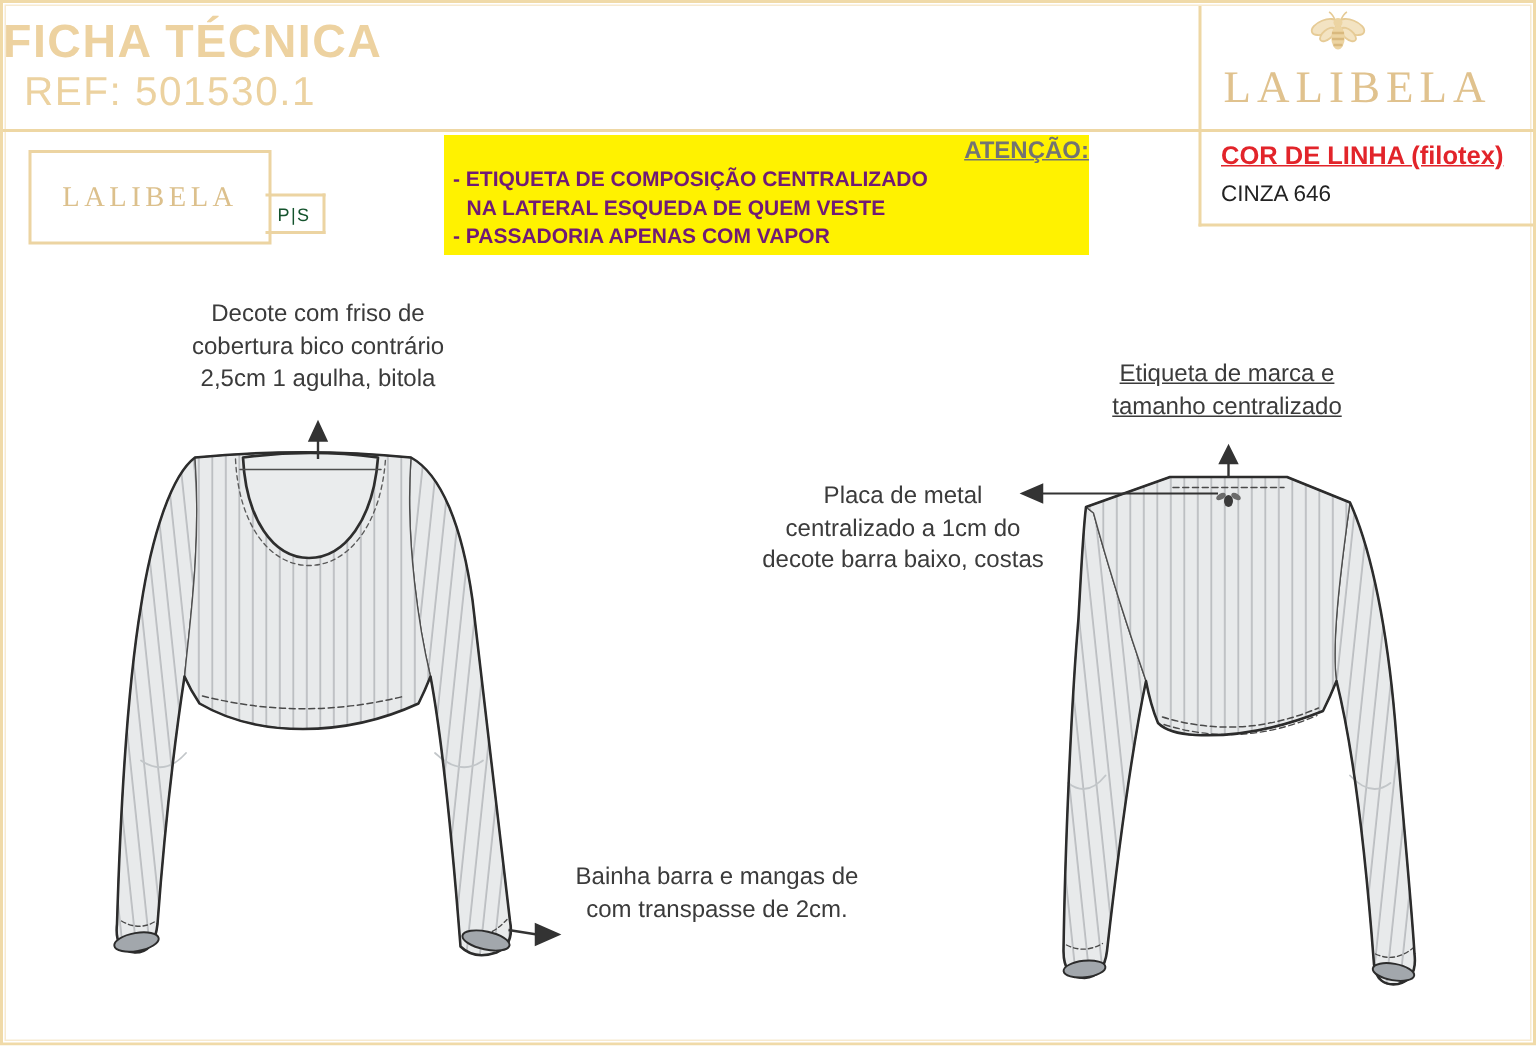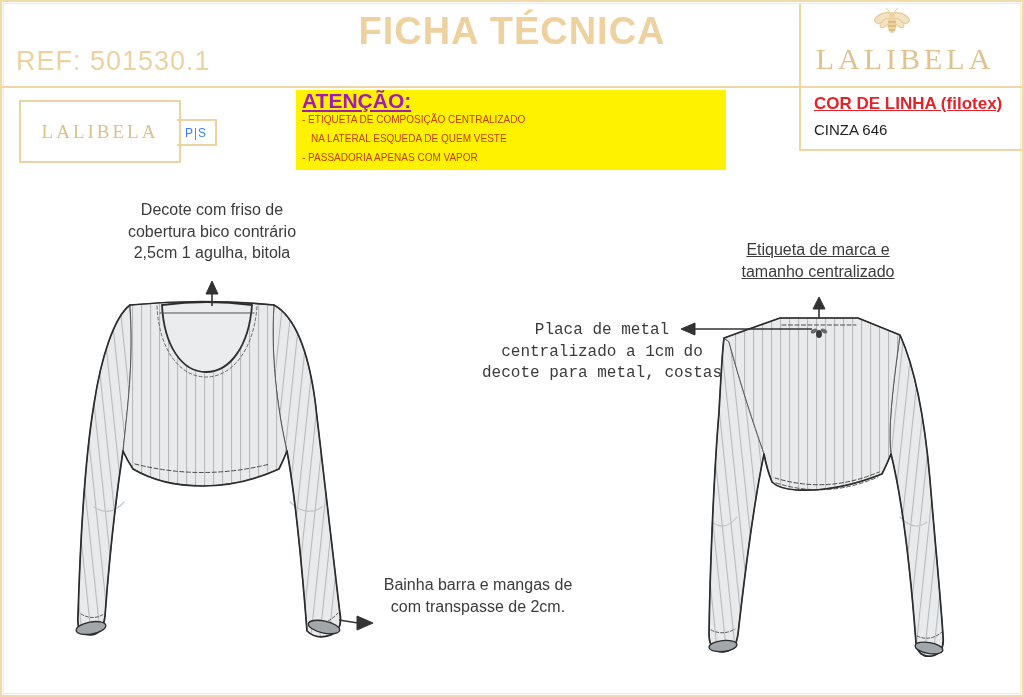--- a/index.html
+++ b/index.html
@@ -4,44 +4,44 @@
 <style>
   html,body{margin:0;padding:0;background:#ffffff;}
   #page{
     position:relative;width:1024px;height:697px;background:#ffffff;
     font-family:"Liberation Sans",sans-serif;overflow:hidden;
     box-sizing:border-box;border:2px solid #f0daa8;outline:1px solid #f7ead0;outline-offset:-4px;
   }
   .abs{position:absolute;}
   
   #ref-number{left:14px;top:44px;font-size:27px;color:#ecd2a0;letter-spacing:1px;text-align:center;}
-  #page-title{left:0;right:0;top:8px;text-align:center;font-size:38px;font-weight:bold;color:#edd2a0;letter-spacing:1px;}
+  #page-title{left:0;right:0;top:8px;text-align:left;font-size:31px;font-weight:bold;color:#edd2a0;letter-spacing:1px;}
   #brand-wordmark{left:798px;width:210px;top:40px;text-align:center;font-family:"Liberation Serif",serif;
     font-size:30px;color:#e0c28e;letter-spacing:4px;}
   .hline{left:0;right:0;top:84px;border-top:2px solid #eed7a4;}
   .vline-header{left:797px;top:2px;height:82px;border-left:2px solid #eed7a4;}
   
   #lalibela-box{left:17px;top:98px;width:158px;height:59px;border:2px solid #ecd4a2;
     display:flex;align-items:center;justify-content:center;font-family:"Liberation Serif",serif;
     font-size:19px;letter-spacing:3px;color:#dcc08c;}
-  #ps-badge{left:175px;top:117px;width:38px;height:23px;border:2px solid #ecd4a2;border-left:none;
-    display:flex;align-items:center;justify-content:center;font-size:12px;color:#3b82f6;letter-spacing:1px;}
+  #ps-badge{left:175px;top:127px;width:38px;height:23px;border:2px solid #ecd4a2;border-left:none;
+    display:flex;align-items:center;justify-content:center;font-size:12px;color:#14532d;letter-spacing:1px;}
   #attention-box{left:294px;top:88px;width:430px;height:80px;background:#fff200;padding:2px 0 0 6px;box-sizing:border-box;}
-  #attention-heading{text-align:left;font-size:21px;font-weight:bold;color:#a21caf;text-decoration:underline;line-height:18px;}
-  .attention-line{font-size:10px;font-weight:normal;color:#c2410c;line-height:19px;white-space:nowrap;}
+  #attention-heading{text-align:right;font-size:16px;font-weight:bold;color:#737373;text-decoration:underline;line-height:18px;}
+  .attention-line{font-size:14px;font-weight:bold;color:#701a75;line-height:19px;white-space:nowrap;}
   .attention-line.indent{padding-left:9px;}
   #thread-color-box{left:797px;top:86px;width:225px;height:63px;border-left:2px solid #eed7a4;border-bottom:2px solid #eed7a4;
     padding:5px 0 0 13px;box-sizing:border-box;}
   #thread-color-label{font-size:17px;font-weight:bold;color:#e2242a;text-decoration:underline;line-height:22px;}
   #thread-color-value{font-size:15px;color:#222222;line-height:22px;margin-top:4px;}
   
   .note{text-align:center;font-size:16px;line-height:21.5px;color:#3b3b3b;width:260px;}
   #note-decote{left:80px;top:197px;}
   #note-etiqueta{left:686px;top:237px;text-decoration:underline;}
-  #note-placa{left:470px;top:318px;font-family:Liberation Mono, monospace;}
+  #note-placa{left:470px;top:318px;}
   #note-bainha{left:346px;top:572px;}
   
   #drawing{left:0;top:0;width:1024px;height:697px;}
 </style>
 </head>
 <body>
 
 <div id="page">
 
   <div class="abs" id="ref-number">REF: 501530.1</div>
@@ -94,21 +94,21 @@
     <div>cobertura bico contrário</div>
     <div>2,5cm 1 agulha, bitola</div>
   </div>
   <div class="abs note" id="note-etiqueta">
     <div>Etiqueta de marca e</div>
     <div>tamanho centralizado</div>
   </div>
   <div class="abs note" id="note-placa">
     <div>Placa de metal</div>
     <div>centralizado a 1cm do</div>
-    <div>decote para metal, costas</div>
+    <div>decote barra baixo, costas</div>
   </div>
   <div class="abs note" id="note-bainha">
     <div>Bainha barra e mangas de</div>
     <div>com transpasse de 2cm.</div>
   </div>
 
   <svg class="abs" id="drawing" viewBox="0 0 1024 697">
     <defs>
       <pattern id="ribv" width="9" height="12" patternUnits="userSpaceOnUse">
         <rect width="9" height="12" fill="#e8eaeb"></rect>

